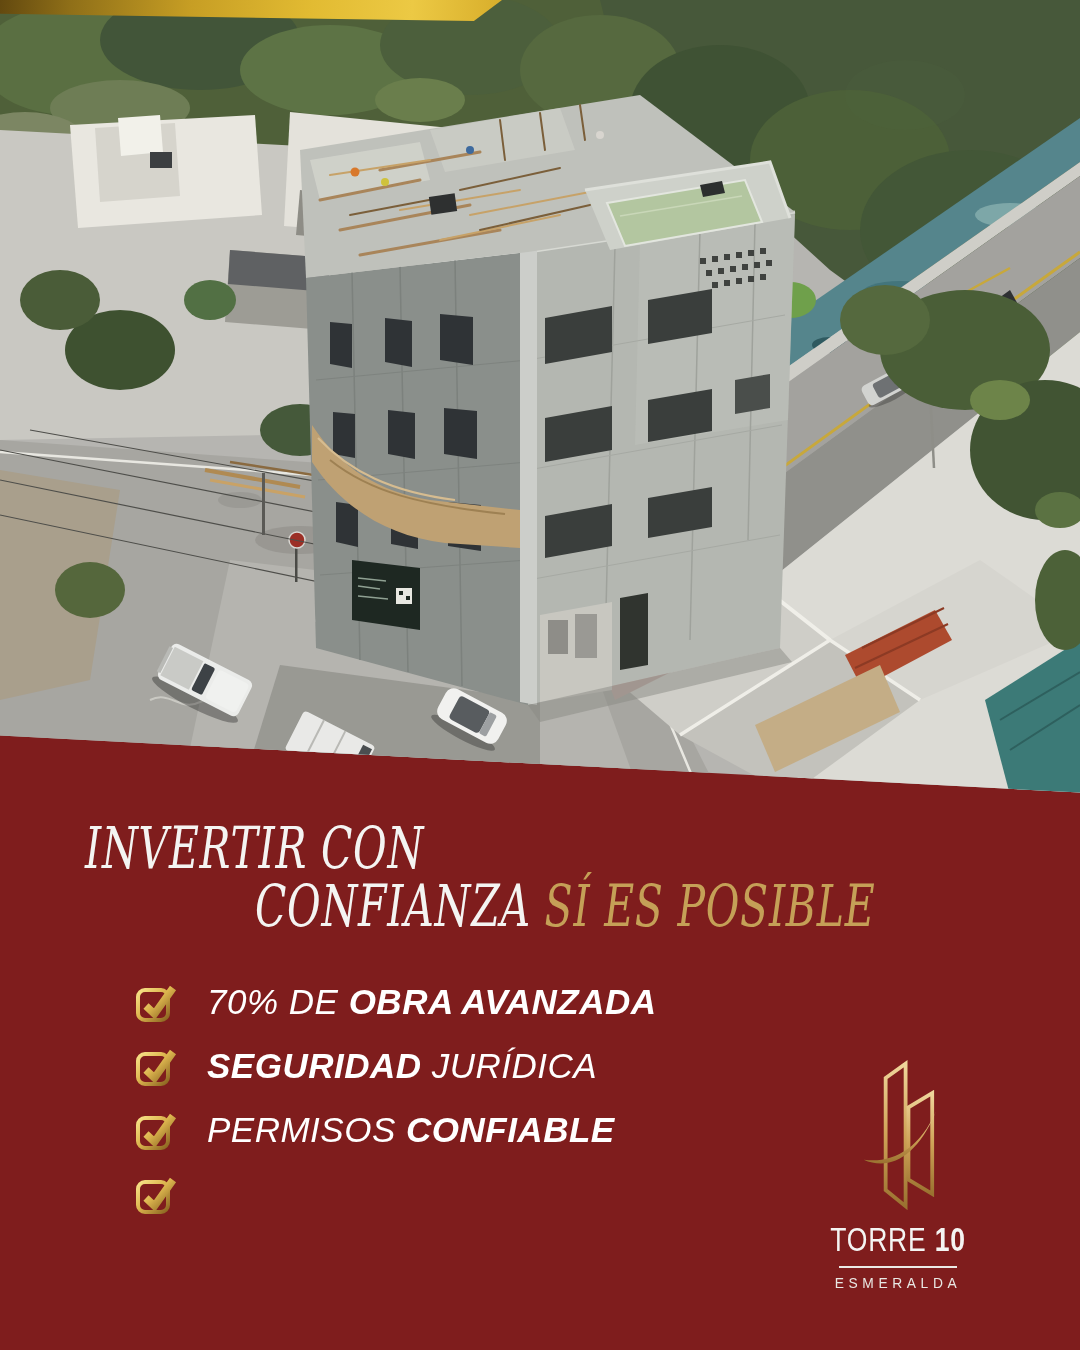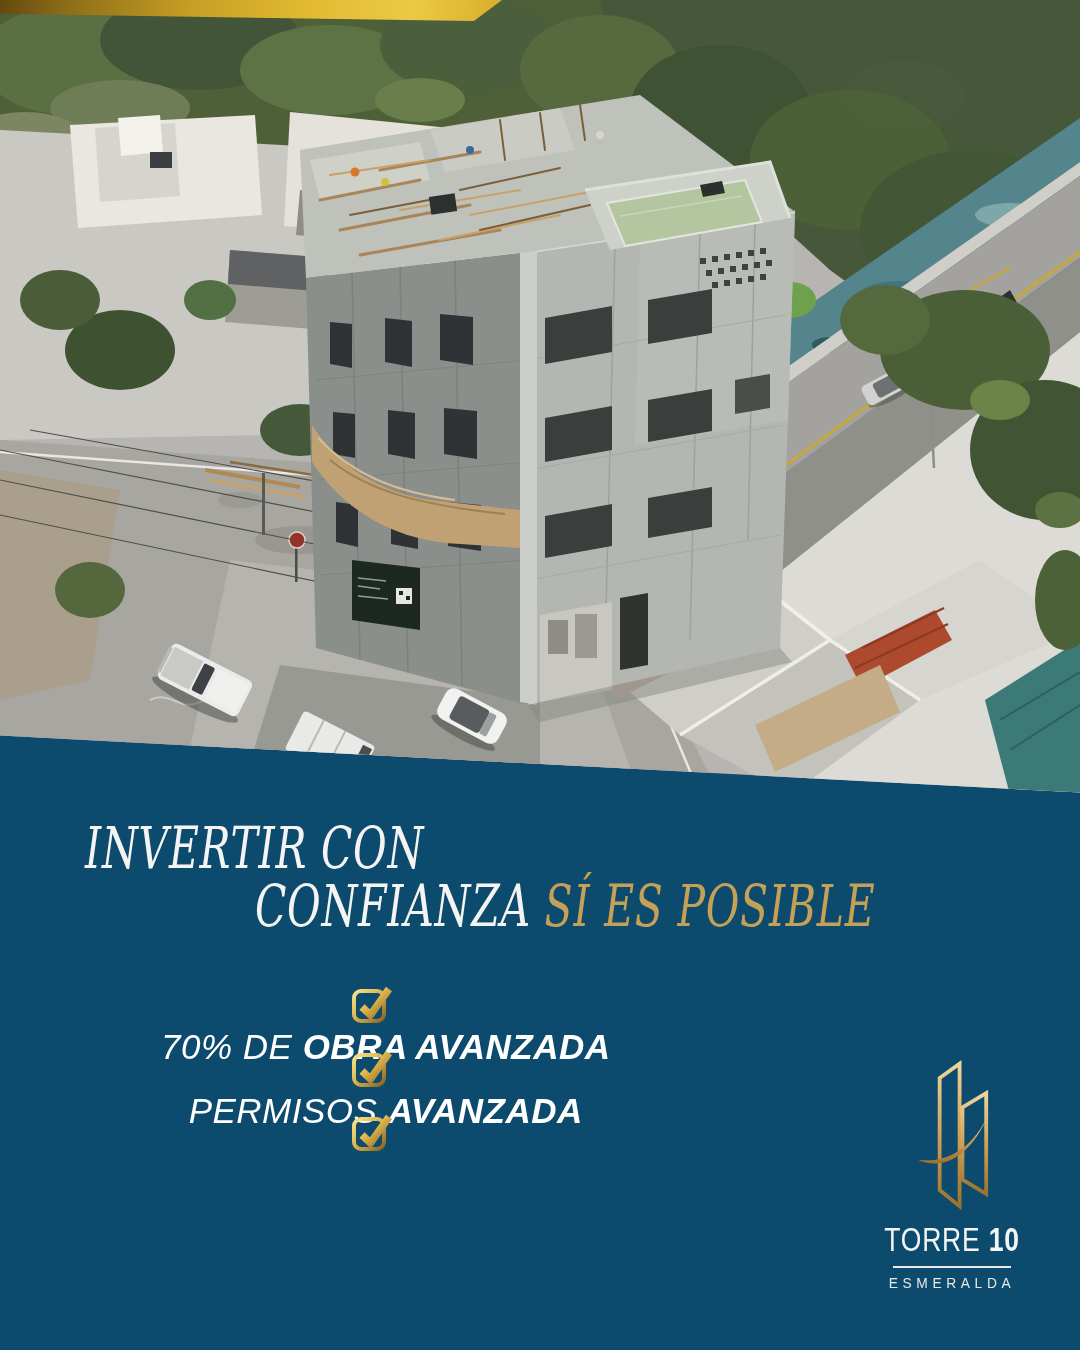--- a/index.html
+++ b/index.html
@@ -1,41 +1,41 @@
 <!DOCTYPE html>
 <html><head>
 <meta charset="utf-8">
 <style>
   html,body{margin:0;padding:0;background:#000;}
-  .canvas{position:relative;width:1080px;height:1350px;background:#0c4a6e;overflow:hidden;
+  .canvas{position:relative;width:1080px;height:1350px;background:#7f1d1d;overflow:hidden;
           font-family:"Liberation Sans",sans-serif;}
   
   .photo-wrap{position:absolute;left:0;top:0;width:1080px;height:795px;
               clip-path:polygon(0% 0%,100% 0%,100% 99.7%,0% 92.5%);}
   .photo-wrap svg{display:block;}
   
   .ribbon{position:absolute;left:0;top:0;width:502px;height:21px;
           background:linear-gradient(93deg,#63490f 0%,#8f6f18 14%,#c79e24 38%,#e2bb32 62%,#ecc944 82%,#d8ae2b 100%);
           clip-path:polygon(0 0,100% 0,94.4% 100%,0 66%);}
   
   .headline{position:absolute;left:85px;top:820px;color:#f4f4f2;
             font-family:"DejaVu Serif",serif;font-style:italic;font-size:57px;line-height:57px;
             white-space:nowrap;}
   .hl-scale{display:inline-block;transform:scaleX(.72);transform-origin:0 50%;letter-spacing:1px;}
   .hl-line2{margin-left:170px;margin-top:1px;}
   .gold-text{color:#c5a057;}
   
   .checklist{position:absolute;left:133px;top:981px;}
-  .check-row{display:flex;align-items:center;height:44px;margin-bottom:20px;flex-direction:column;}
+  .check-row{display:flex;align-items:center;height:44px;margin-bottom:20px;}
   .check-icon{width:46px;height:46px;flex:0 0 46px;}
   .check-text{margin-left:28px;color:#ffffff;font-style:italic;font-size:35px;
               letter-spacing:.5px;white-space:nowrap;padding-bottom:2px;}
   .check-text .bold{font-weight:700;}
   
-  .brand{position:absolute;left:842px;top:1058px;width:220px;text-align:center;color:#fff;}
+  .brand{position:absolute;left:788px;top:1058px;width:220px;text-align:center;color:#fff;}
   .brand-emblem{display:block;margin:0 auto;}
   .brand-title{margin-top:10px;font-size:34px;letter-spacing:1px;white-space:nowrap;
                transform:scaleX(.78);transform-origin:50% 50%;font-weight:300;color:#f4f4f2;}
   .brand-title .bold{font-weight:700;}
   .brand-divider{width:118px;height:0;border-top:2px solid #eceae6;margin:7px auto 6px auto;}
   .brand-sub{font-size:15px;letter-spacing:5px;color:#e9e8e4;font-weight:300;
              white-space:nowrap;transform:scaleX(.92);transform-origin:50% 50%;}
   .hidden-defs{position:absolute;width:0;height:0;}
 </style>
 </head>
@@ -357,21 +357,28 @@
         <rect x="5" y="10" width="30" height="30" rx="7" fill="none" stroke="url(#goldIcon)" stroke-width="4"></rect>
         <path d="M13,26 L21.5,34 L40,8" fill="none" stroke="url(#goldIcon)" stroke-width="7.5" stroke-linecap="butt" stroke-linejoin="miter"></path>
       </svg>
       <span class="check-text"><span>70% DE </span><span class="bold">OBRA AVANZADA</span></span>
     </div>
       <div class="check-row">
       <svg class="check-icon" viewBox="0 0 46 46">
         <rect x="5" y="10" width="30" height="30" rx="7" fill="none" stroke="url(#goldIcon)" stroke-width="4"></rect>
         <path d="M13,26 L21.5,34 L40,8" fill="none" stroke="url(#goldIcon)" stroke-width="7.5" stroke-linecap="butt" stroke-linejoin="miter"></path>
       </svg>
-      <span class="check-text"><span>PERMISOS </span><span class="bold">AVANZADA</span></span>
+      <span class="check-text"><span class="bold">SEGURIDAD</span><span> JURÍDICA</span></span>
+    </div>
+      <div class="check-row">
+      <svg class="check-icon" viewBox="0 0 46 46">
+        <rect x="5" y="10" width="30" height="30" rx="7" fill="none" stroke="url(#goldIcon)" stroke-width="4"></rect>
+        <path d="M13,26 L21.5,34 L40,8" fill="none" stroke="url(#goldIcon)" stroke-width="7.5" stroke-linecap="butt" stroke-linejoin="miter"></path>
+      </svg>
+      <span class="check-text"><span>PERMISOS </span><span class="bold">CONFIABLE</span></span>
     </div>
       <div class="check-row">
       <svg class="check-icon" viewBox="0 0 46 46">
         <rect x="5" y="10" width="30" height="30" rx="7" fill="none" stroke="url(#goldIcon)" stroke-width="4"></rect>
         <path d="M13,26 L21.5,34 L40,8" fill="none" stroke="url(#goldIcon)" stroke-width="7.5" stroke-linecap="butt" stroke-linejoin="miter"></path>
       </svg>
     </div>
     </div>
 
   <div class="brand">

